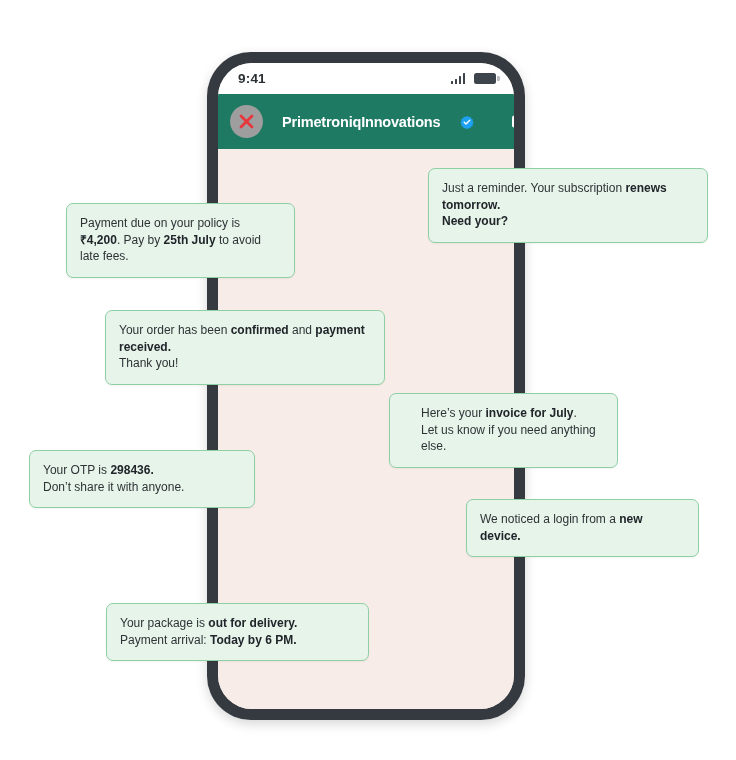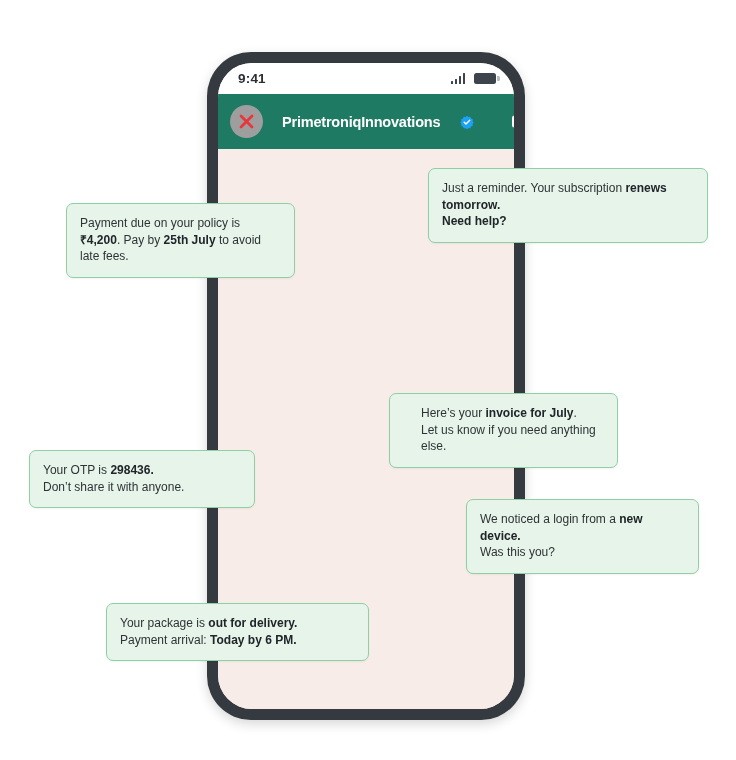--- a/index.html
+++ b/index.html
@@ -227,41 +227,44 @@
 
       </div>
 
       <div id="chat-body"></div>
 
     </div>
   </div>
 
   <div class="bubble" id="bubble-subscription">
       <div><span>Just a reminder. Your subscription </span><b>renews tomorrow.</b></div>
-      <div><b>Need help?</b></div>
+      <div><b>Need your?</b></div>
     </div>
 
   <div class="bubble" id="bubble-payment">
       <div><span>Payment due on your policy is </span><b>₹4,200</b><span>. Pay by </span><b>25th July</b><span> to avoid late fees.</span></div>
     </div>
 
+  <div class="bubble" id="bubble-order">
+      <div><span>Your order has been </span><b>confirmed</b><span> and </span><b>payment received.</b></div>
+      <div><span>Thank you!</span></div>
+    </div>
 
   <div class="bubble" id="bubble-invoice">
       <div><span>Here’s your </span><b>invoice for July</b><span>.</span></div>
       <div><span>Let us know if you need anything else.</span></div>
     </div>
 
   <div class="bubble" id="bubble-otp">
       <div><span>Your OTP is </span><b>298436.</b></div>
       <div><span>Don’t share it with anyone.</span></div>
     </div>
 
   <div class="bubble" id="bubble-device">
       <div><span>We noticed a login from a </span><b>new device.</b></div>
-      <div><span>Was this you?</span></div>
     </div>
 
   <div class="bubble" id="bubble-delivery">
       <div><span>Your package is </span><b>out for delivery.</b></div>
       <div><span>Payment arrival: </span><b>Today by 6 PM.</b></div>
     </div>
 
 </div>
 
 </body></html>

